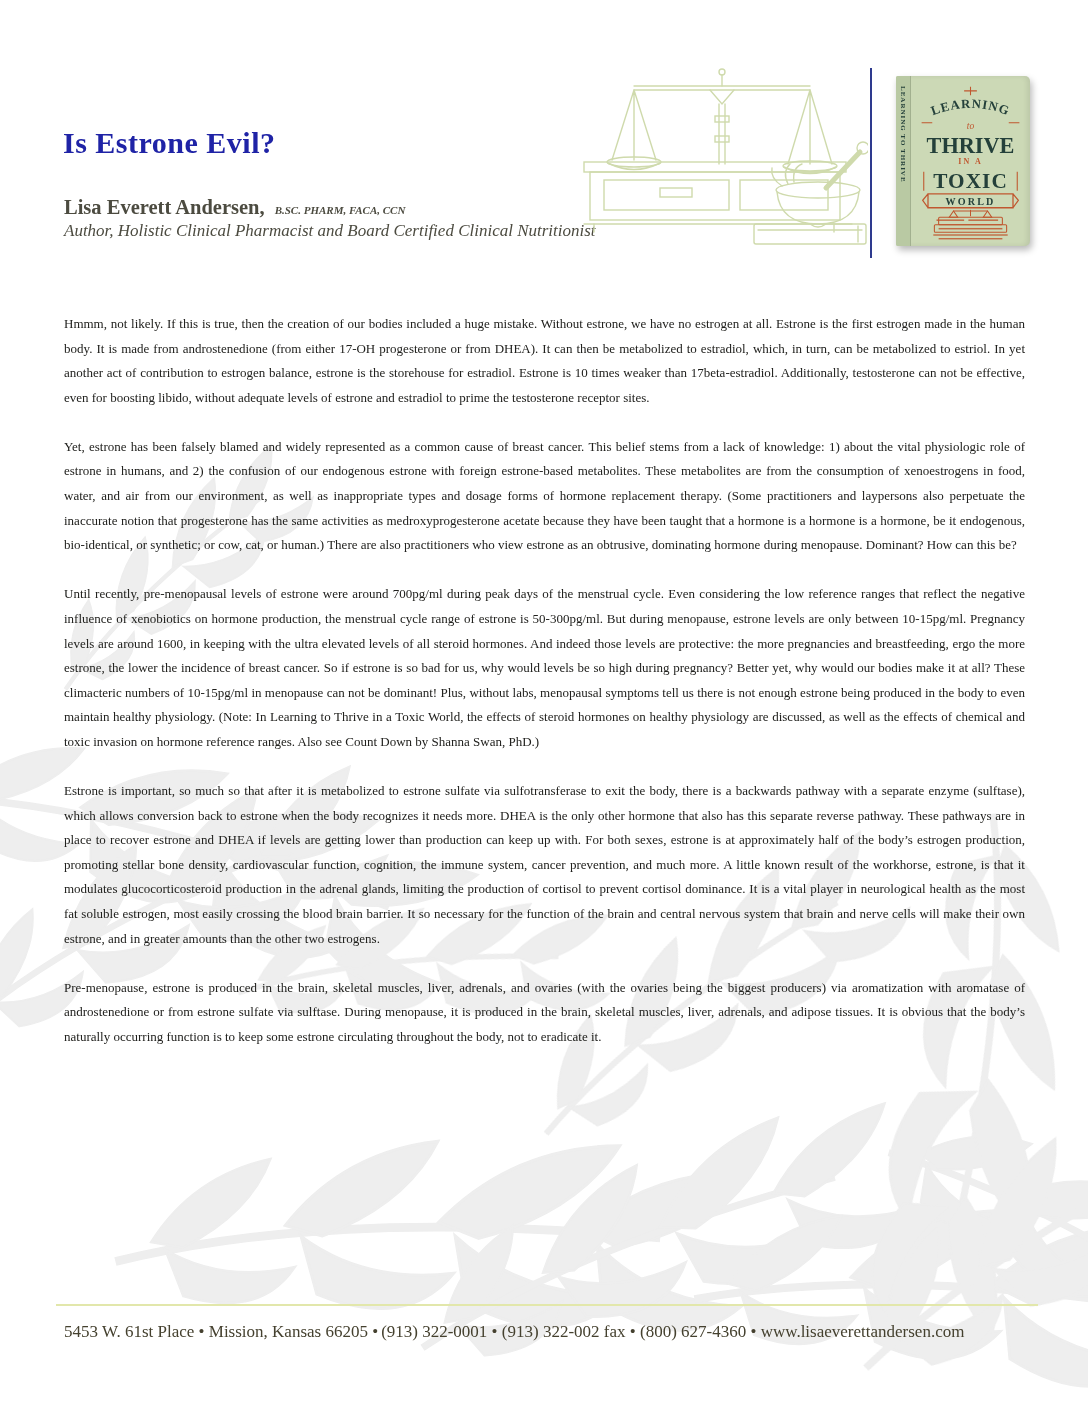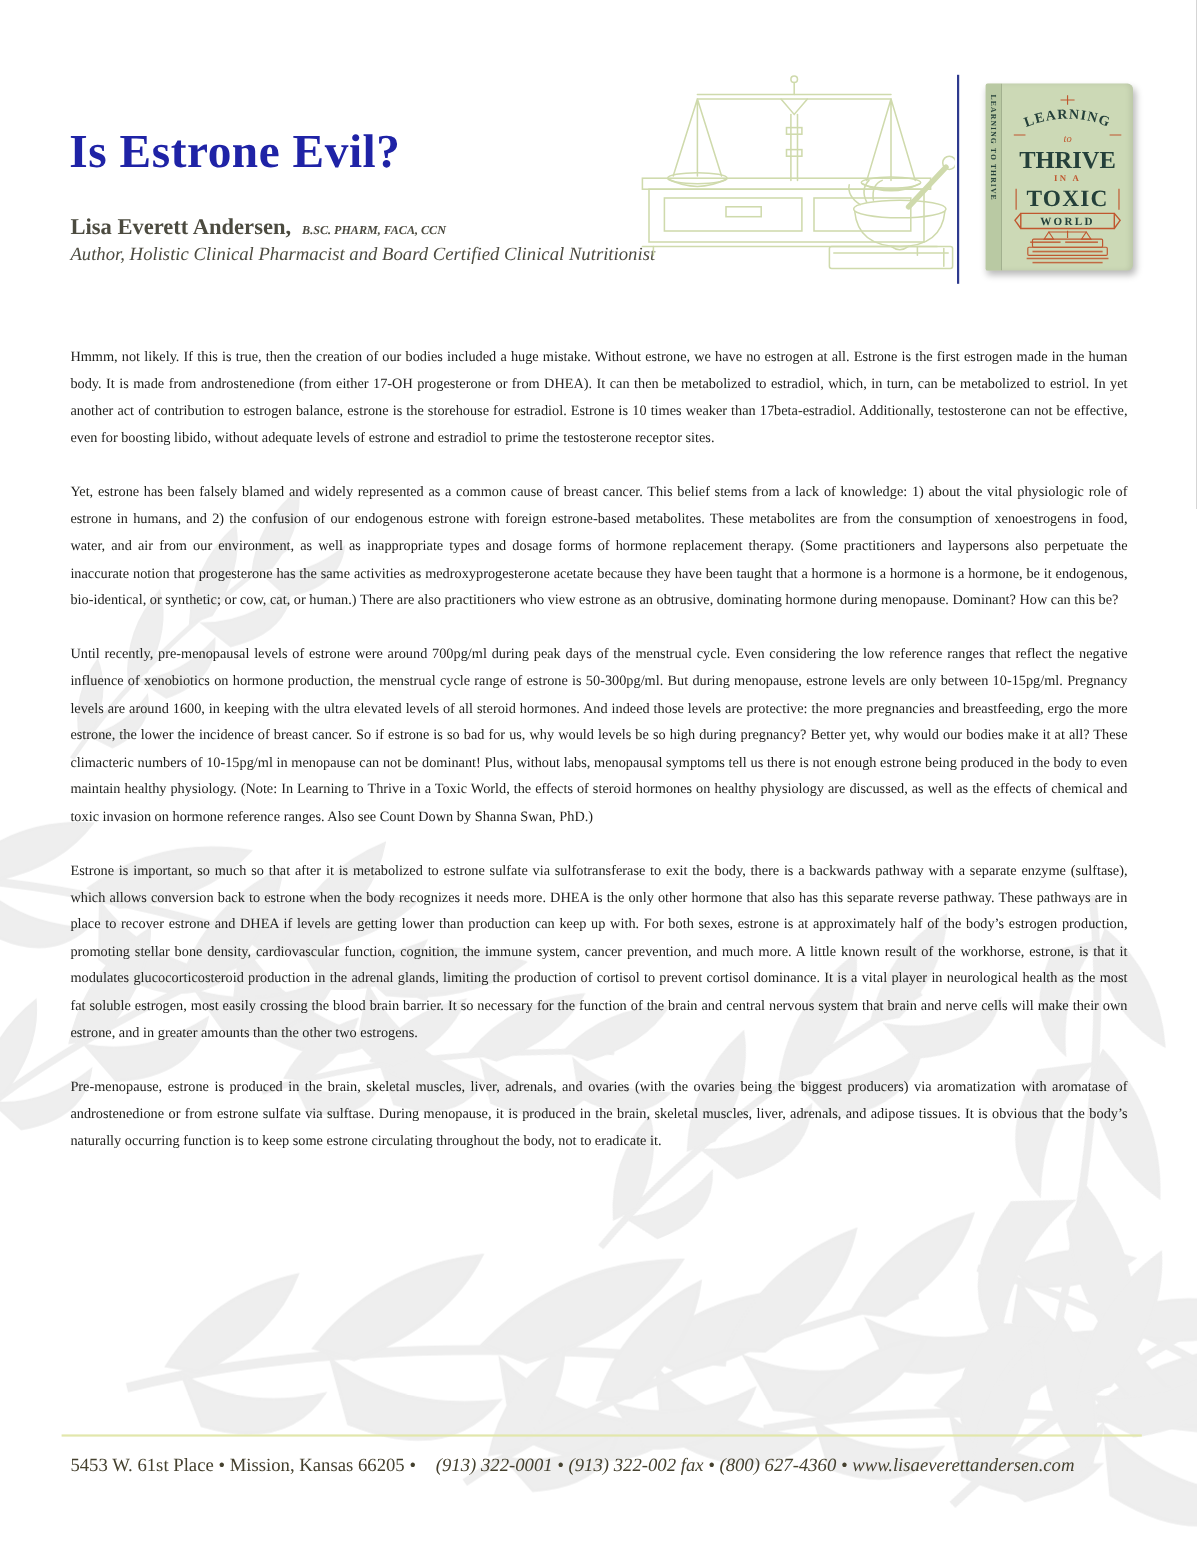--- a/index.html
+++ b/index.html
@@ -22,22 +22,22 @@
     width:1088px;height:1408px;
     margin:0 auto;
     background:#ffffff;
     overflow:hidden;
     font-family:"Liberation Serif", serif;
   }
   
   .watermark{position:absolute;left:0;top:0;width:1088px;height:1408px;pointer-events:none;}
   
   .page-title{
-    position:absolute;left:63px;top:114px;
-    font-size:43px;font-weight:bold;color:var(--title-blue);
+    position:absolute;left:63px;top:126px;
+    font-size:30px;font-weight:bold;color:var(--title-blue);
     letter-spacing:.5px;white-space:nowrap;
   }
   .author-line{
     position:absolute;left:64px;top:196px;
     color:var(--author-olive);white-space:nowrap;
   }
   .author-name{font-size:20.5px;font-weight:bold;margin-top:11px;}
   .author-creds{font-size:11px;font-style:italic;font-weight:bold;margin-left:6px;}
   .author-subtitle{
     position:absolute;left:64px;top:221px;
@@ -81,21 +81,21 @@
   .article p:last-child{margin-bottom:0;}
   
   .footer-rule{
     position:absolute;left:56px;top:1304px;width:982px;height:2px;
     background:var(--rule-green);
   }
   .footer-text{
     position:absolute;left:64px;top:1322px;width:980px;
     font-size:17px;color:var(--footer-ink);white-space:nowrap;
   }
-  .footer-text .it{font-style:italic;margin-left:18px;}
+  .footer-text .it{margin-left:3px;}
 </style>
 </head>
 <body>
 
 <div class="page">
 
   <svg class="watermark" viewBox="0 0 1088 1408" aria-hidden="true">
     <defs>
       <g id="leafpair">
         <path d="M0 0 Q22 -28 58 -32 Q46 -8 14 4 Z"></path>

